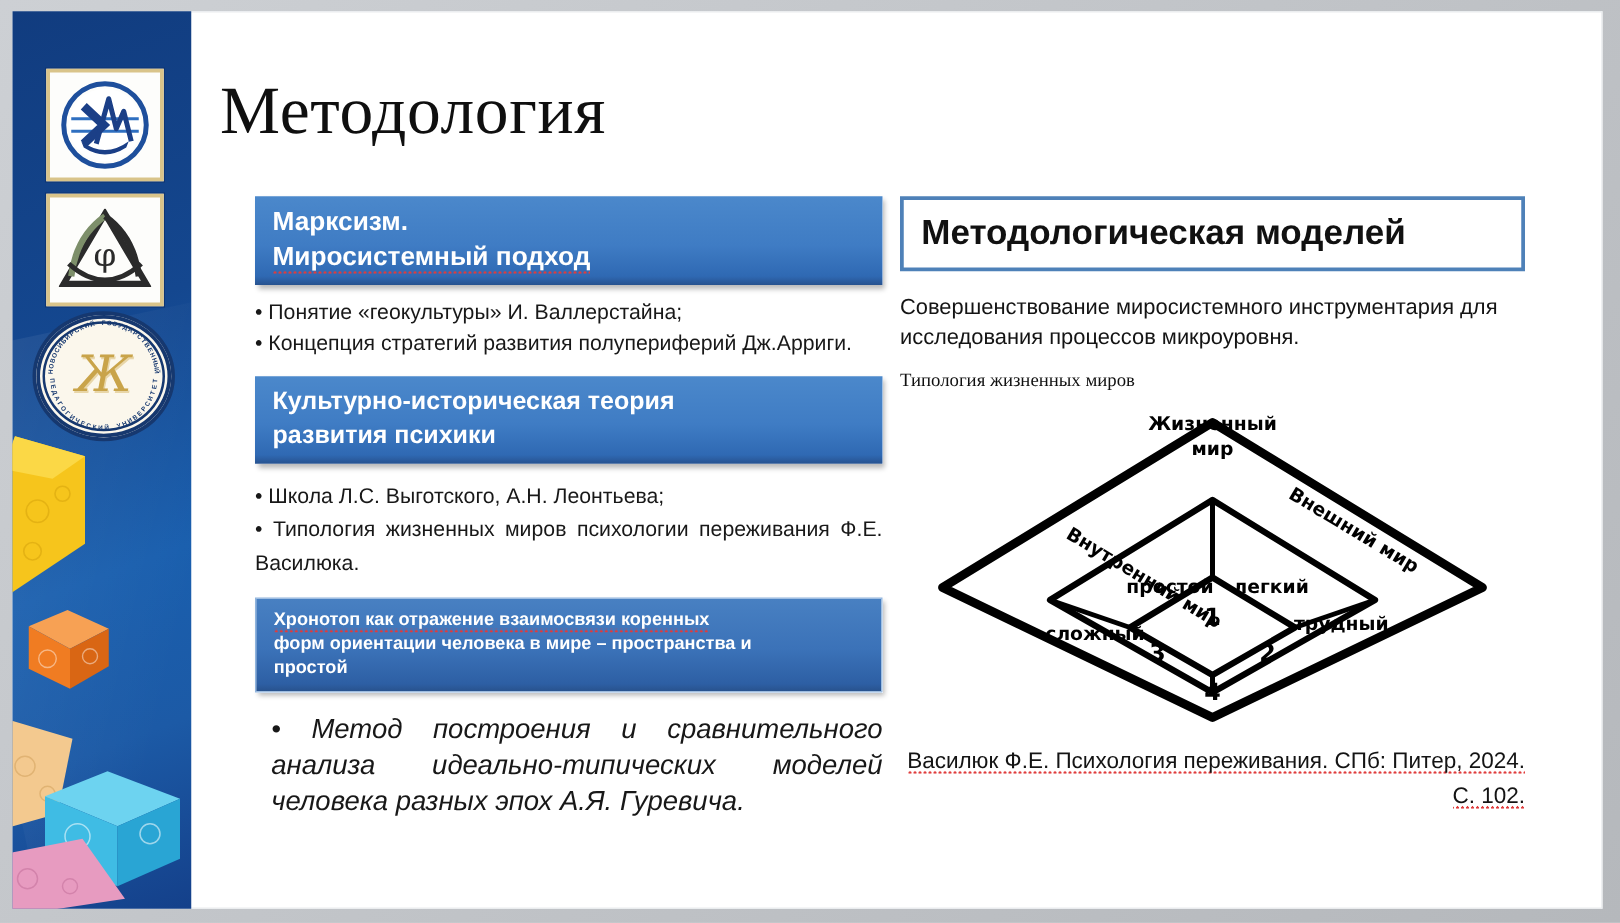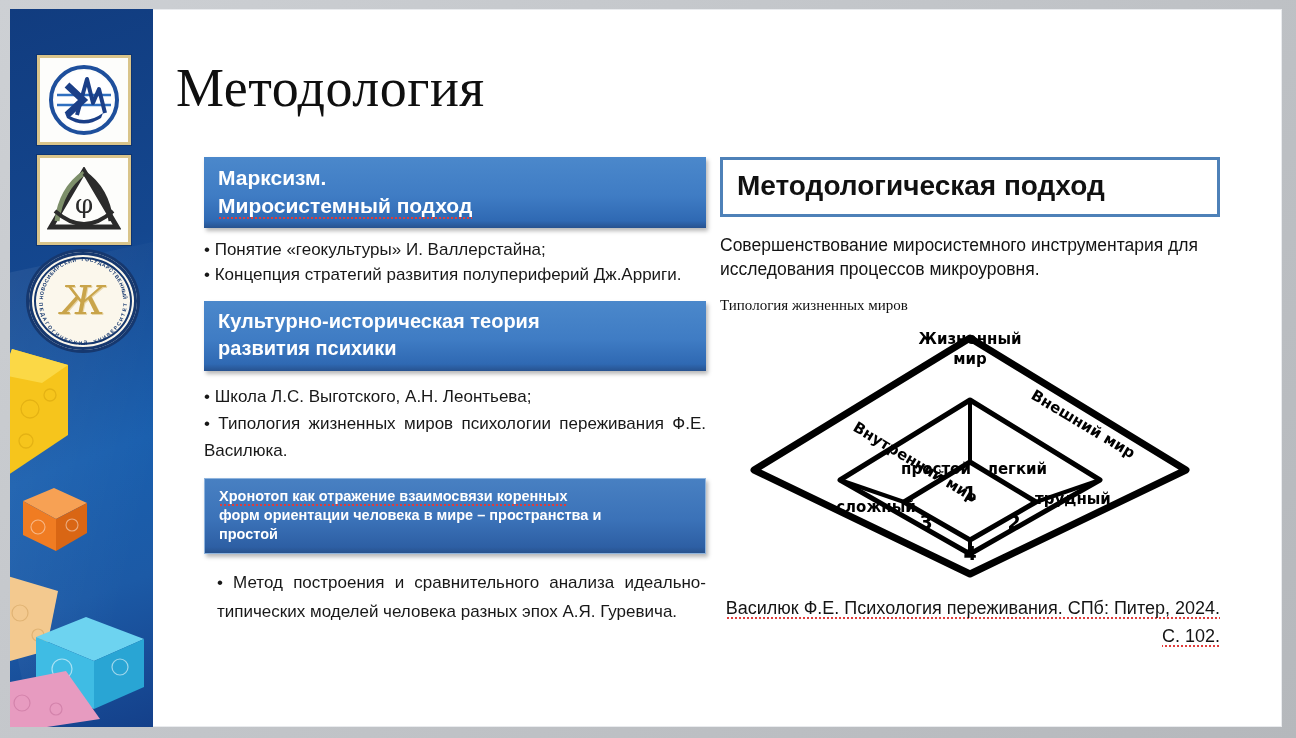--- a/index.html
+++ b/index.html
@@ -57,21 +57,21 @@
        box-shadow:2px 3px 4px rgba(0,0,0,.28);}
   .hdrbar.b1{font-size:21px;line-height:28px;padding:7px 0 8px 14px;}
   .hdrbar.b2{font-size:20px;line-height:27px;padding:7px 0 9px 14px;}
   .hdrbar.b3{font-size:14.5px;line-height:19px;padding:8px 14px 9px 14px;
        border:1px solid #8fb4dd;
        background:linear-gradient(180deg,#4880c2 0%,#3b72b8 55%,#2d5fa4 92%,#28528d 100%);}
 
   .body-txt{font-size:17px;line-height:25px;color:#181818;text-align:justify;}
   .blk1{margin-top:9px;}
   .blk2{margin-top:12px;font-size:17px;line-height:27px;}
-  .blk3{margin-top:14px;font-size:17px;line-height:29px;padding-left:13px;}
+  .blk3{margin-top:14px;font-size:22px;line-height:29px;padding-left:13px;font-style:italic;}
   .li{margin:0;}
   .sp{border-bottom:2px dotted rgba(220,30,30,.0);
       background-image:radial-gradient(circle at 2px 2px, #e03c3c 1px, transparent 1.2px);
       background-size:4px 3px;background-repeat:repeat-x;background-position:0 100%;
       padding-bottom:2px;}
 
   
   .col-right{position:absolute;left:710px;top:148px;width:500px;}
   .task-box{border:3px solid #4e81b8;background:#fff;padding:10px 14px 12px 14px;}
   .task-title{font-size:28px;font-weight:bold;color:#111;}
@@ -261,21 +261,21 @@
       <div>простой</div>
     </div>
     <div class="body-txt blk3">
       <p class="li">• Метод построения  и сравнительного  анализа идеально-типических  моделей человека разных эпох А.Я. Гуревича.</p>
     </div>
   </div>
 
   <div class="col-right">
 
     <div class="task-box">
-      <div class="task-title">Методологическая подход</div>
+      <div class="task-title">Методологическая моделей</div>
     </div>
 
     <div class="task-desc">Совершенствование миросистемного инструментария для исследования процессов микроуровня.</div>
 
     <div class="fig-cap">Типология жизненных миров</div>
 
     <div class="figure">
       <svg width="460" height="262" viewBox="0 0 460 262">
         <g stroke="#000" stroke-width="7" fill="none" stroke-linejoin="round">
 

